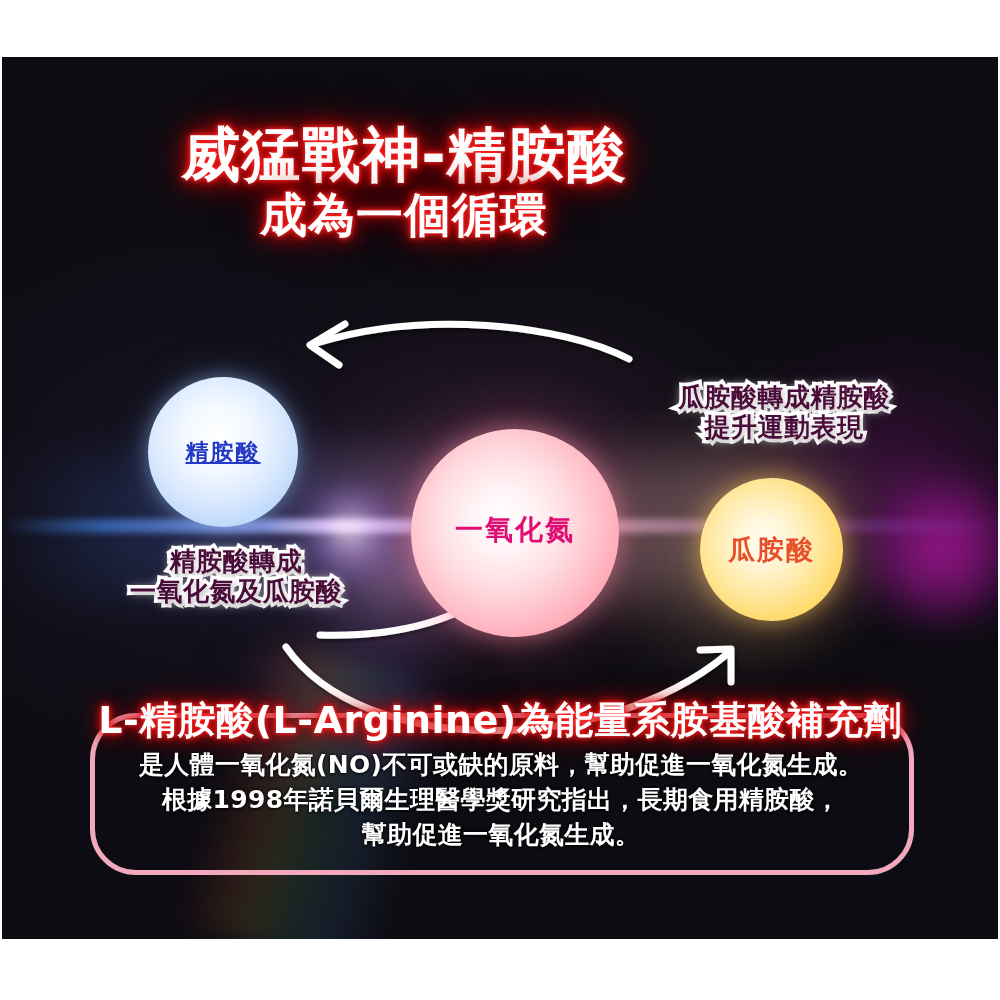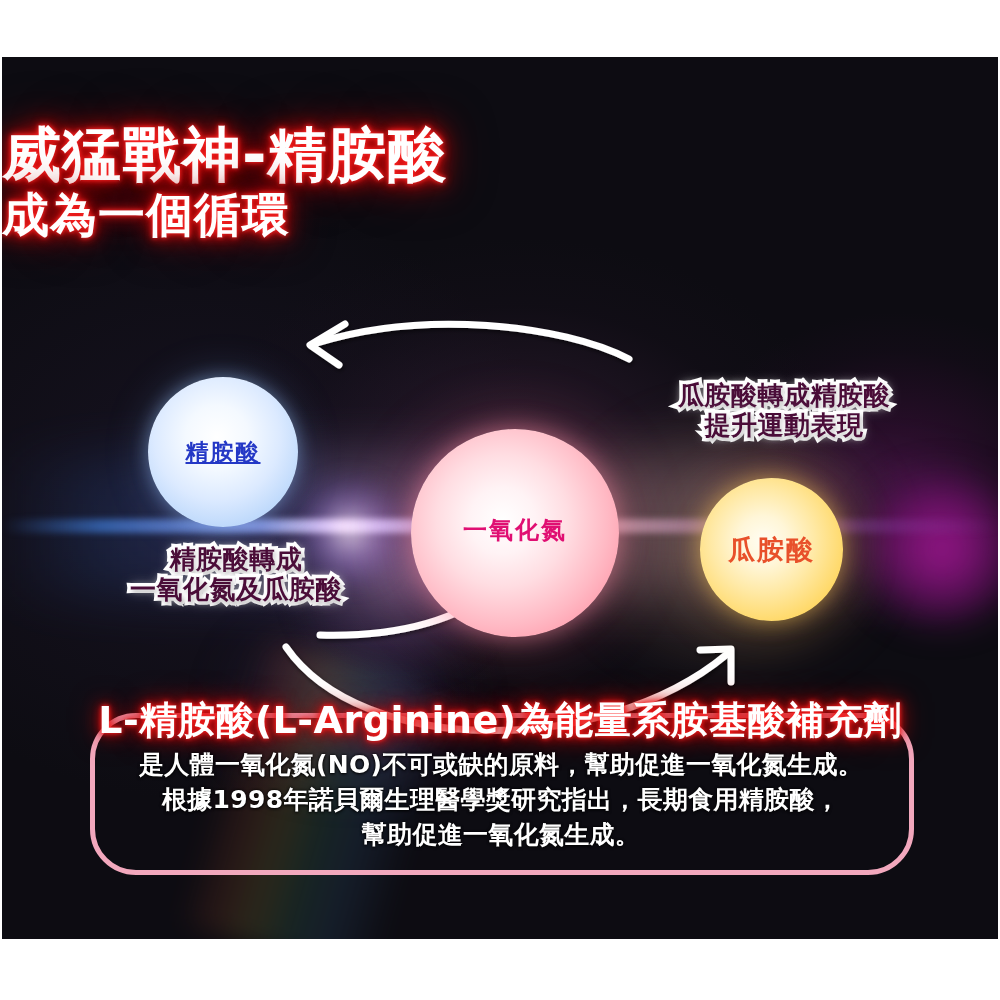--- a/index.html
+++ b/index.html
@@ -166,20 +166,21 @@
     filter: blur(12px);
     opacity: .7;
   }
 
   
   #headline {
     position: absolute;
     left: 0;
     top: 66px;
     width: 804px;
+    text-align: center;
     z-index: 8;
   }
   #headline .line1 {
     display: block;
     font-size: 59px;
     font-weight: 700;
     line-height: 1.08;
     letter-spacing: 1px;
     color: #ffffff;
     text-shadow:
@@ -236,21 +237,21 @@
 
   #node-no {
     left: 409px;
     top: 372px;
     width: 208px;
     height: 208px;
     background: radial-gradient(circle at 44% 44%, #ffffff 0%, #fff3f5 20%, #ffdde2 40%, #ffb9c4 64%, #ff97a8 84%, #ff8496 100%);
     box-shadow: 0 0 26px rgba(255,150,170,0.55), 0 0 70px rgba(255,110,140,0.32);
   }
   #node-no .node-label {
-    font-size: 24px;
+    font-size: 28px;
     color: #e00e72;
     margin-top: -6px;
   }
 
   #node-citrulline {
     left: 698px;
     top: 421px;
     width: 143px;
     height: 143px;
     background: radial-gradient(circle at 44% 44%, #fffdf2 0%, #fff6d8 22%, #ffe9a5 46%, #ffd96a 72%, #fcc93f 90%, #f7c132 100%);
@@ -272,21 +273,20 @@
     color: #4a0c38;
     font-size: 26px;
     letter-spacing: 0.5px;
     -webkit-text-stroke: 7px #ffffff;
     paint-order: stroke fill;
     text-shadow:
        0 0 7px rgba(255,255,255,0.95),
        0 0 13px rgba(255,255,255,0.75),
        2px 3px 4px rgba(0,0,0,0.45);
     white-space: nowrap;
-    font-family: Liberation Mono, monospace;
   }
   #annot-left  { left: 84px;  top: 489px; width: 300px; }
   #annot-right { left: 640px; top: 325px; width: 284px; }
 
   
   #arrows {
     position: absolute;
     left: 0;
     top: 0;
     width: 996px;

